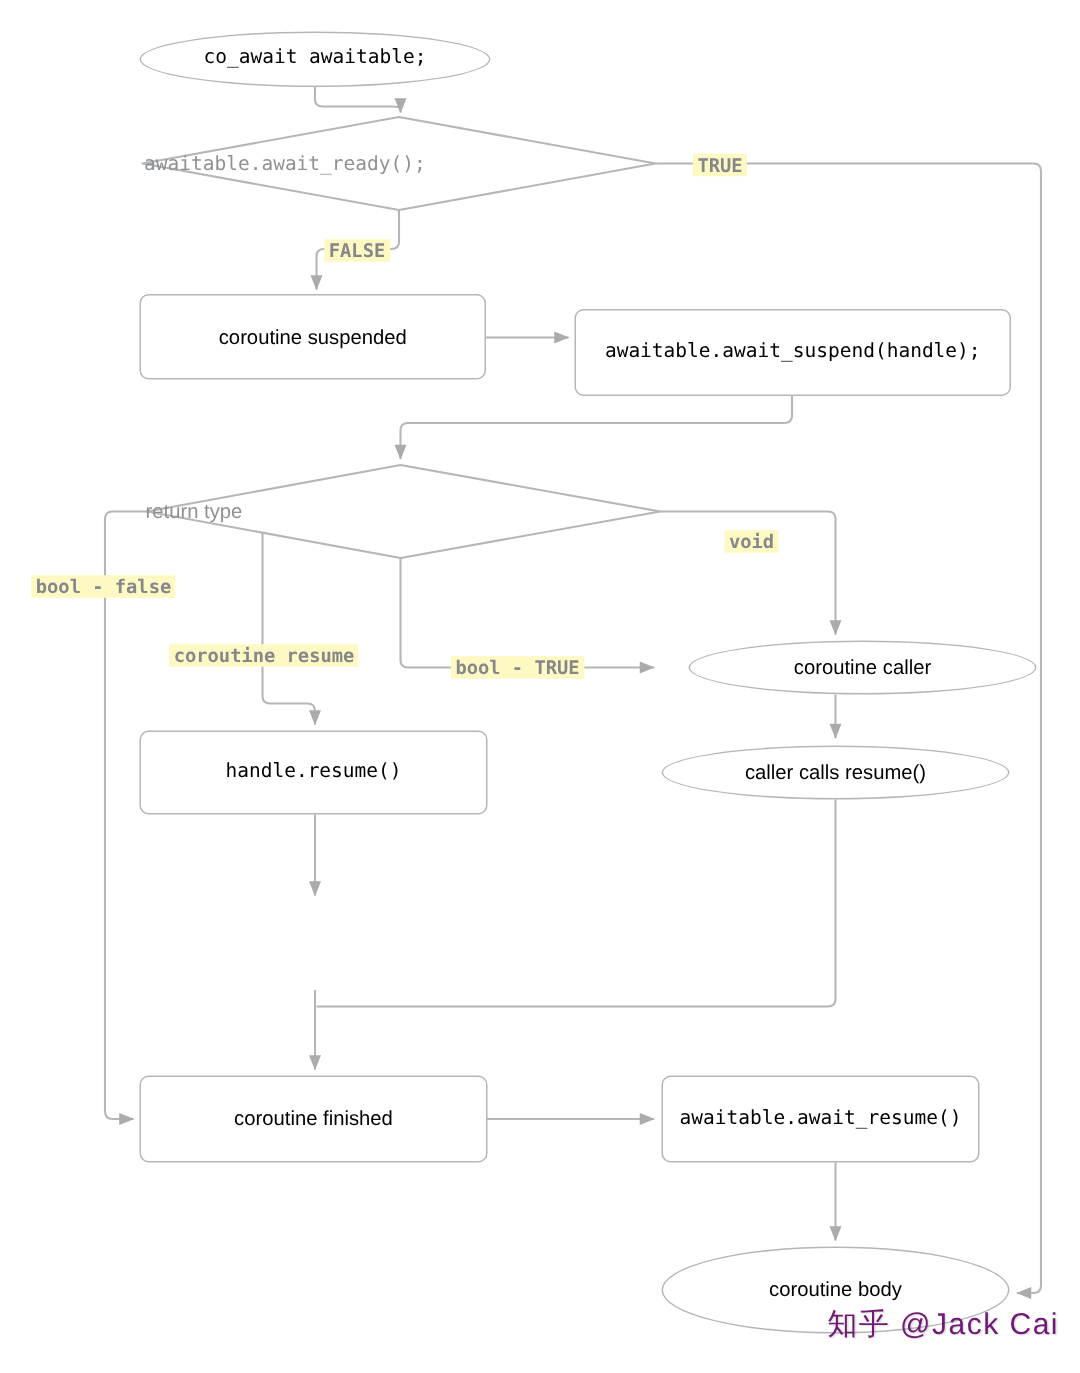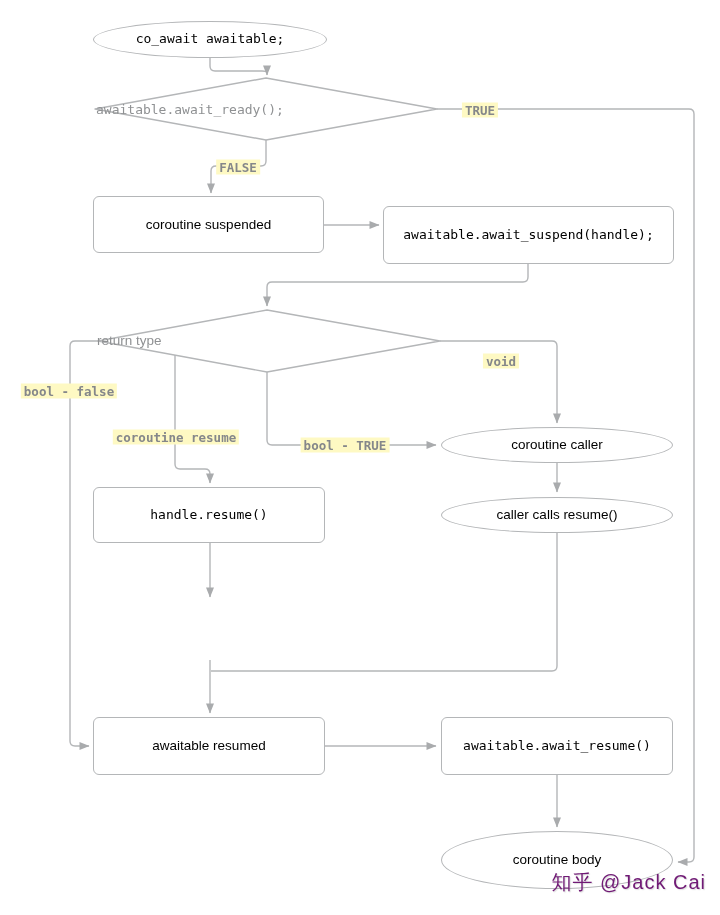--- a/index.html
+++ b/index.html
@@ -92,38 +92,38 @@
   <div class="node rect sans" style="left:93px;top:196px;width:231px;height:57px;">
     <span>coroutine suspended</span>
   </div>
 
   <div class="node rect mono" style="left:383px;top:206px;width:291px;height:58px;">
     <span>awaitable.await_suspend(handle);</span>
   </div>
 
   <div class="dtext sans" style="left:97px;top:333px;width:340px;">return type</div>
 
-  <div class="node ellipse sans" style="left:441px;top:427px;width:232px;height:36px;">
+  <div class="node ellipse sans" style="left:459px;top:427px;width:232px;height:36px;">
     <span>coroutine caller</span>
   </div>
 
   <div class="node ellipse sans" style="left:441px;top:497px;width:232px;height:36px;">
     <span>caller calls resume()</span>
   </div>
 
   <div class="node rect mono" style="left:93px;top:487px;width:232px;height:56px;">
     <span>handle.resume()</span>
   </div>
 
 
   <div class="node rect sans" style="left:93px;top:717px;width:232px;height:58px;">
-    <span>awaitable resumed</span>
+    <span>coroutine finished</span>
   </div>
 
-  <div class="node rect mono" style="left:441px;top:717px;width:232px;height:58px;">
+  <div class="node rect mono" style="left:441px;top:717px;width:212px;height:58px;">
     <span>awaitable.await_resume()</span>
   </div>
 
   <div class="node ellipse sans" style="left:441px;top:831px;width:232px;height:58px;">
     <span>coroutine body</span>
   </div>
 
   <div class="elabel" style="left:480px;top:110px;">TRUE</div>
   <div class="elabel" style="left:238px;top:167px;">FALSE</div>
   <div class="elabel" style="left:501px;top:361px;">void</div>

